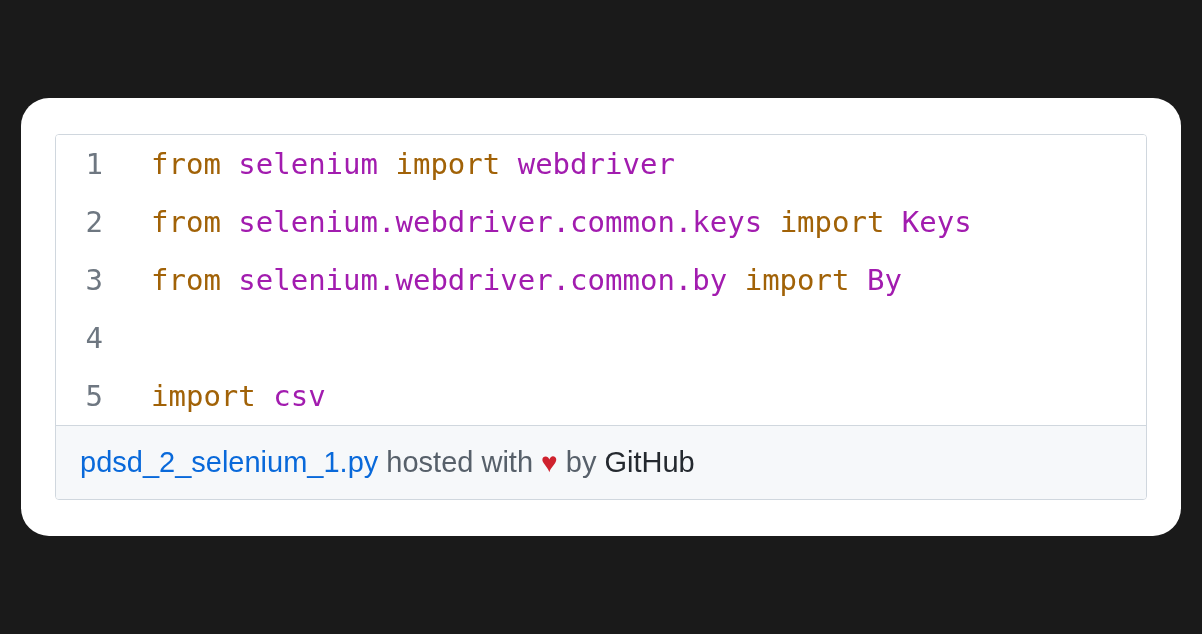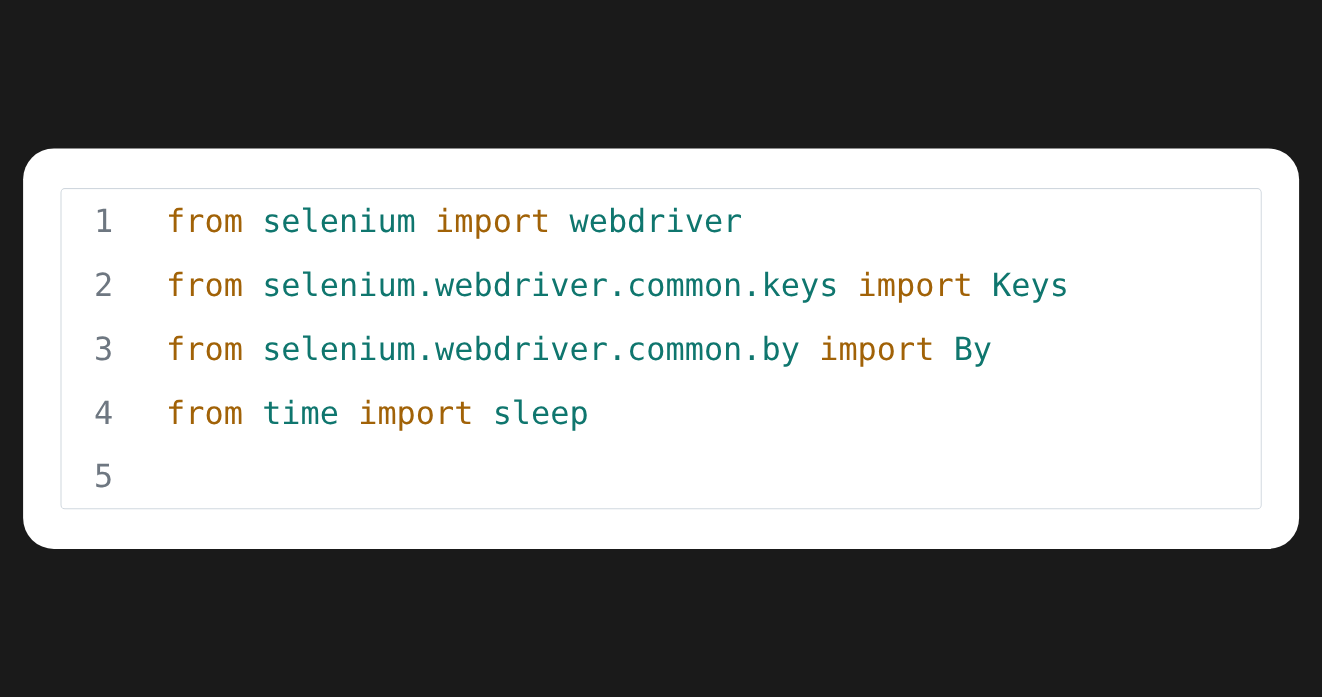--- a/index.html
+++ b/index.html
@@ -46,21 +46,21 @@
     }
     .line-content {
       font-family: ui-monospace, SFMono-Regular, "SF Mono", Menlo, Consolas, monospace;
       font-size: 29px;
       white-space: pre;
     }
     .kw {
       color: #a16207;
     }
     .txt {
-      color: #0f766e;
+      color: #a21caf;
     }
     .footer {
       background: #f6f8fa;
       border-top: 1px solid #d0d7de;
       padding: 20px 24px;
       font-size: 29px;
       color: #57606a;
       display: flex;
       align-items: center;
       gap: 10px;
@@ -89,20 +89,25 @@
         <div class="code-line">
           <div class="line-number">2</div>
           <div class="line-content"><span class="kw">from</span><span class="txt"> </span><span class="txt">selenium</span><span class="txt">.</span><span class="txt">webdriver</span><span class="txt">.</span><span class="txt">common</span><span class="txt">.</span><span class="txt">keys</span><span class="txt"> </span><span class="kw">import</span><span class="txt"> </span><span class="txt">Keys</span></div>
         </div>
         <div class="code-line">
           <div class="line-number">3</div>
           <div class="line-content"><span class="kw">from</span><span class="txt"> </span><span class="txt">selenium</span><span class="txt">.</span><span class="txt">webdriver</span><span class="txt">.</span><span class="txt">common</span><span class="txt">.</span><span class="txt">by</span><span class="txt"> </span><span class="kw">import</span><span class="txt"> </span><span class="txt">By</span></div>
         </div>
         <div class="code-line">
           <div class="line-number">4</div>
-          <div class="line-content"><span class="kw">from</span><span class="txt"> </span><span class="txt">time</span><span class="txt"> </span><span class="kw">import</span><span class="txt"> </span><span class="txt">sleep</span></div>
         </div>
         <div class="code-line">
           <div class="line-number">5</div>
+          <div class="line-content"><span class="kw">import</span><span class="txt"> </span><span class="txt">csv</span></div>
         </div>
       </div>
+    <div class="footer">
+      <span>
+        <a class="filename">pdsd_2_selenium_1.py</a><span> hosted with </span><span class="heart">♥</span><span> by </span><a class="github">GitHub</a>
+      </span>
+    </div>
   </div>
 </div>
 
 </body></html>

